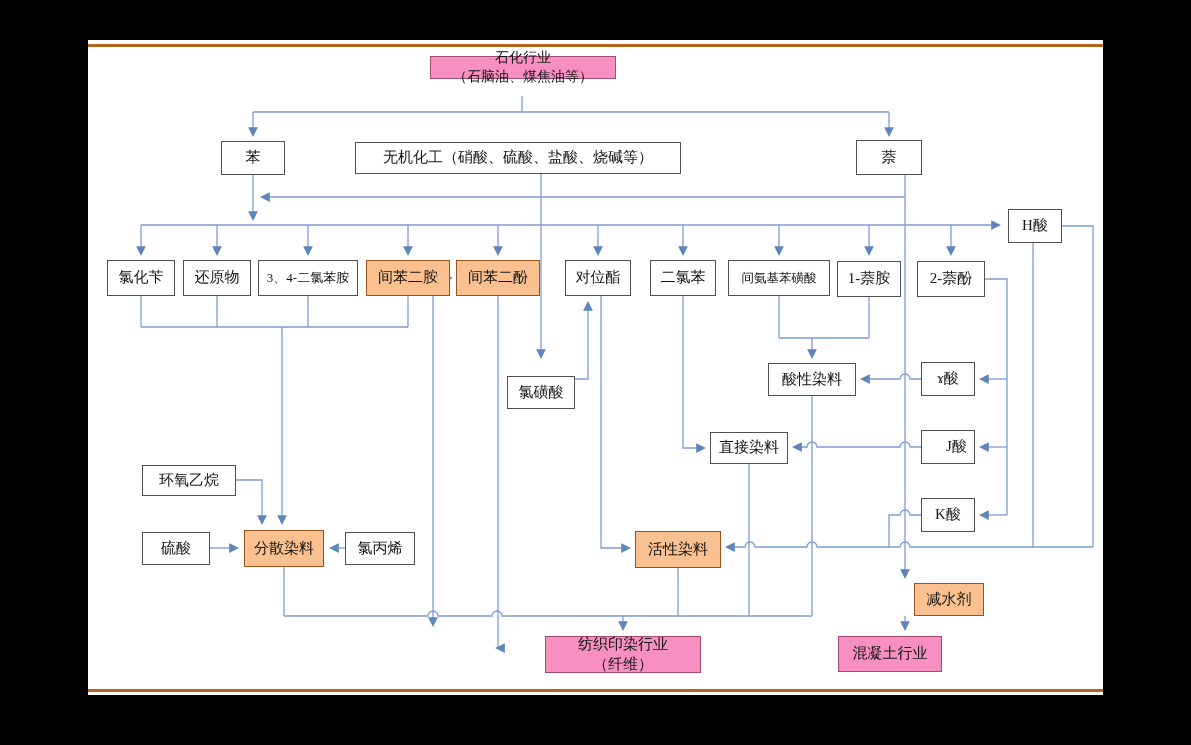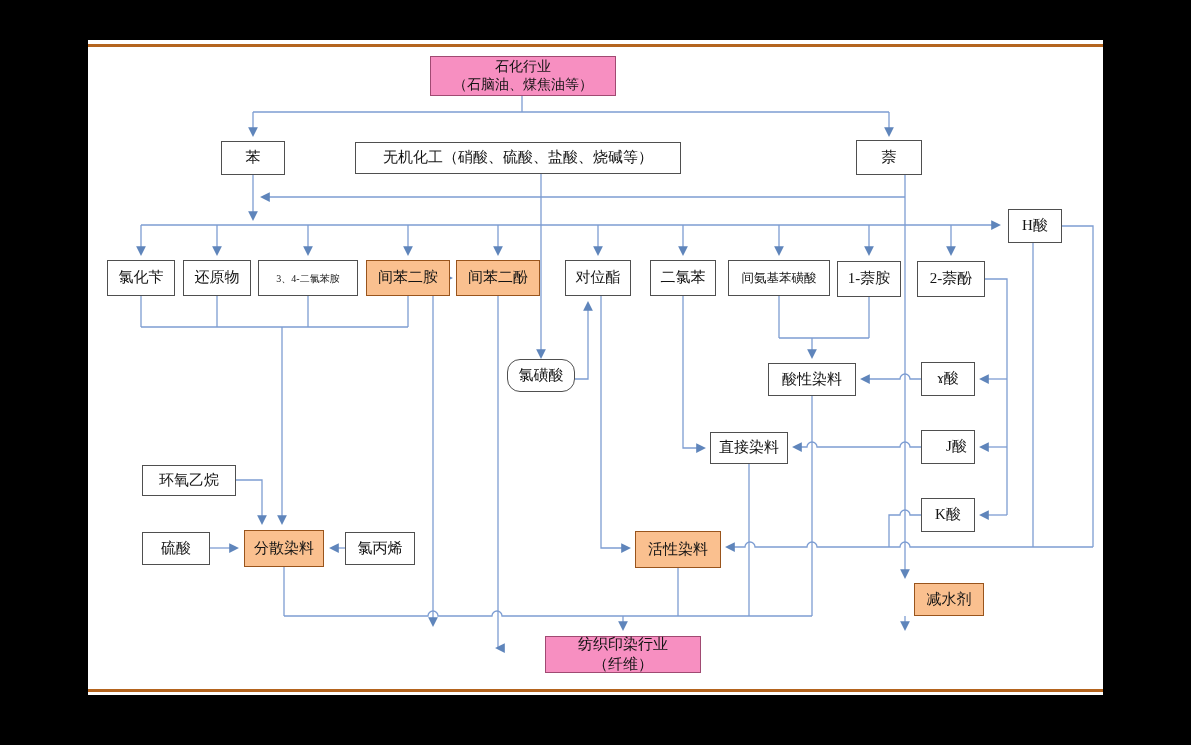--- a/index.html
+++ b/index.html
@@ -8,21 +8,21 @@
   #panel{position:absolute;left:88px;top:40px;width:1015px;height:655px;background:#ffffff;}
   .rule{position:absolute;left:88px;width:1015px;height:3px;background:#b4641e;}
   #rule-top{top:44px;}
   #rule-bottom{top:689px;}
   svg.wires{position:absolute;left:0;top:0;}
   .node{position:absolute;box-sizing:border-box;display:flex;align-items:center;justify-content:center;
         text-align:center;background:#fff;border:1.4px solid #4f4f4f;color:#141414;
         font-size:15px;line-height:1.3;white-space:pre-line;z-index:2;}
   .node.orange{background:#fac08f;border:1.5px solid #99541c;}
   .node.pink{background:#f78fc1;border:1.5px solid #a04a72;}
-  .f11{font-size:10px;}
+  .f11{font-size:13px;}
   .f12{font-size:12.5px;}
   .f14{font-size:14px;}
 </style>
 </head>
 <body>
 
 <div id="stage">
   <div id="panel"></div>
   <div class="rule" id="rule-top"></div>
   <div class="rule" id="rule-bottom"></div>
@@ -99,48 +99,49 @@
       <path d="M623,616 V629" marker-end="url(#ah)"></path>
 
       <path d="M236,480 H262 V523" marker-end="url(#ah)"></path>
       <path d="M210,548 H237" marker-end="url(#ah)"></path>
       <path d="M345,548 H331" marker-end="url(#ah)"></path>
 
       <path d="M905,616 V629" marker-end="url(#ah)"></path>
     </g>
   </svg>
 
-  <div class="node pink f14" style="left:430px;top:56px;width:186px;height:40px;">石化行业
+  <div class="node pink f14" style="left:430px;top:56px;width:186px;height:23px;">石化行业
 （石脑油、煤焦油等）</div>
 
   <div class="node" style="left:221px;top:141px;width:64px;height:34px;">苯</div>
   <div class="node" style="left:355px;top:142px;width:326px;height:32px;">无机化工（硝酸、硫酸、盐酸、烧碱等）</div>
   <div class="node" style="left:856px;top:140px;width:66px;height:35px;">萘</div>
   <div class="node" style="left:1008px;top:209px;width:54px;height:34px;">H酸</div>
 
   <div class="node" style="left:107px;top:260px;width:68px;height:36px;">氯化苄</div>
   <div class="node" style="left:183px;top:260px;width:68px;height:36px;">还原物</div>
   <div class="node f11" style="left:258px;top:260px;width:100px;height:36px;">3、4-二氯苯胺</div>
   <div class="node orange" style="left:366px;top:260px;width:84px;height:36px;">间苯二胺</div>
   <div class="node orange" style="left:456px;top:260px;width:84px;height:36px;">间苯二酚</div>
   <div class="node" style="left:565px;top:260px;width:66px;height:36px;">对位酯</div>
   <div class="node" style="left:650px;top:260px;width:66px;height:36px;">二氯苯</div>
   <div class="node f12" style="left:728px;top:260px;width:102px;height:36px;">间氨基苯磺酸</div>
   <div class="node" style="left:837px;top:261px;width:64px;height:36px;">1-萘胺</div>
   <div class="node" style="left:917px;top:261px;width:68px;height:36px;">2-萘酚</div>
 
-  <div class="node" style="left:507px;top:359px;width:68px;height:33px;border-radius:13px;">氯磺酸</div>
+  <div class="node" style="left:507px;top:376px;width:68px;height:33px;">氯磺酸</div>
   <div class="node" style="left:768px;top:363px;width:88px;height:33px;">酸性染料</div>
   <div class="node" style="left:921px;top:362px;width:54px;height:34px;">ɤ酸</div>
   <div class="node" style="left:921px;top:430px;width:54px;height:34px;padding-left:17px;">J酸</div>
   <div class="node" style="left:921px;top:498px;width:54px;height:34px;">K酸</div>
   <div class="node" style="left:710px;top:432px;width:78px;height:32px;">直接染料</div>
 
   <div class="node" style="left:142px;top:465px;width:94px;height:31px;">环氧乙烷</div>
   <div class="node" style="left:142px;top:532px;width:68px;height:33px;">硫酸</div>
   <div class="node orange" style="left:244px;top:530px;width:80px;height:37px;">分散染料</div>
   <div class="node" style="left:345px;top:532px;width:70px;height:33px;">氯丙烯</div>
   <div class="node orange" style="left:635px;top:531px;width:86px;height:37px;">活性染料</div>
   <div class="node orange" style="left:871px;top:583px;width:70px;height:33px;margin-left:43px;">减水剂</div>
 
   <div class="node pink" style="left:545px;top:636px;width:156px;height:37px;">纺织印染行业
 （纤维）</div>
+  <div class="node pink" style="left:838px;top:636px;width:104px;height:36px;">混凝土行业</div>
 </div>
 
 </body></html>

